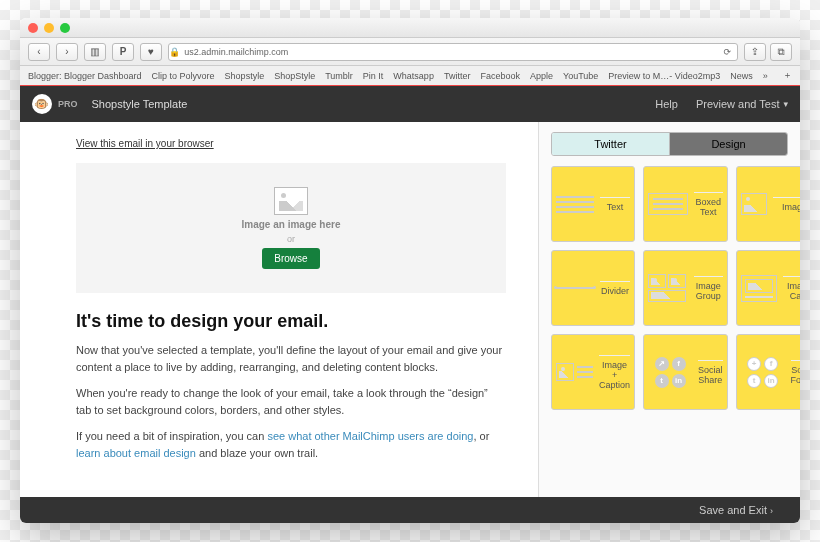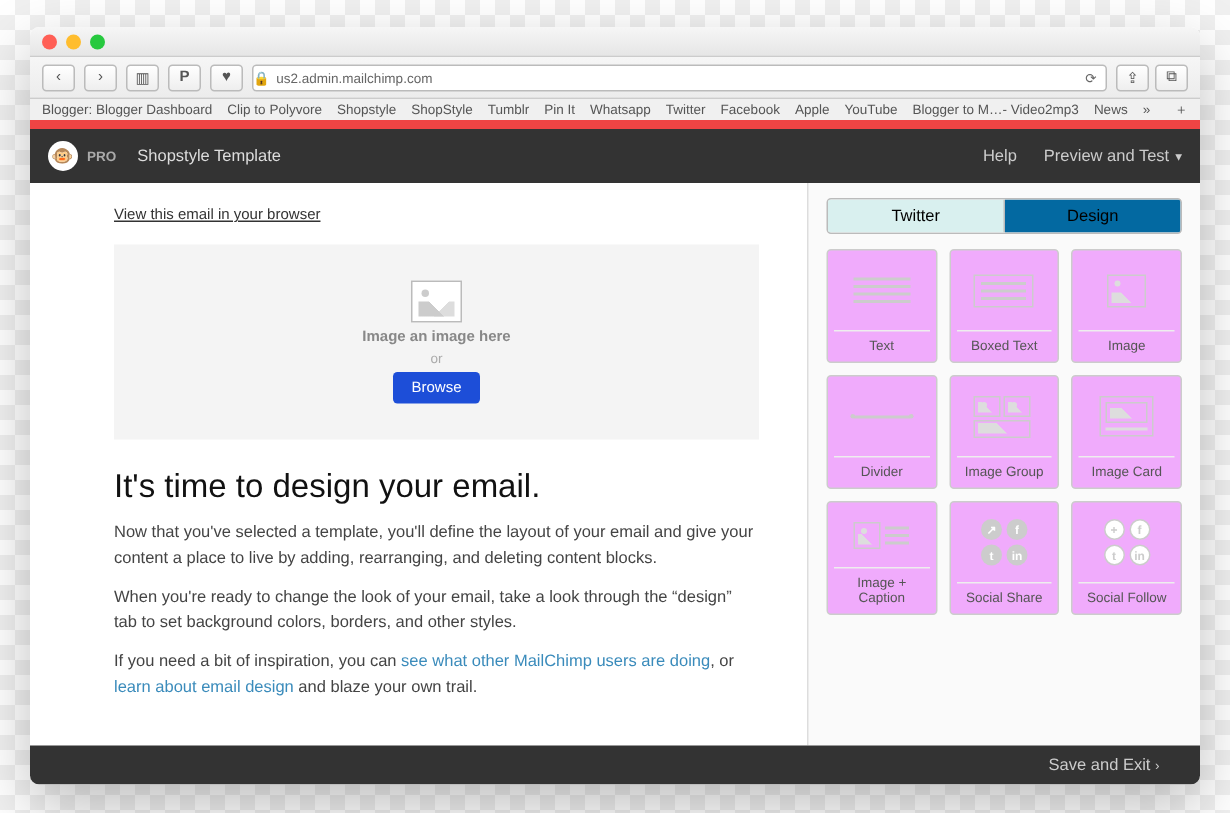--- a/index.html
+++ b/index.html
@@ -5,50 +5,50 @@
 * { margin: 0; padding: 0; box-sizing: border-box; font-family: -apple-system, "Helvetica Neue", Arial, sans-serif; }
 body { background: #e8e8e8 repeating-conic-gradient(#f0f0f0 0 25%, #fff 0 50%) 0 0/20px 20px; width: 820px; height: 542px; display: flex; align-items: flex-start; justify-content: center; padding-top: 18px; }
 .window { width: 780px; height: 505px; background: #fff; border-radius: 6px; box-shadow: 0 15px 40px rgba(0,0,0,0.25); overflow: hidden; display: flex; flex-direction: column; }
 .titlebar { height: 20px; background: linear-gradient(#f6f6f6,#e6e6e6); border-bottom: 1px solid #ccc; display: flex; align-items: center; padding: 0 8px; gap: 6px; }
 .tl-dot { width: 10px; height: 10px; border-radius: 50%; }
 .dot-r { background: #ff5f56; } .dot-y { background: #ffbd2e; } .dot-g { background: #27c93f; }
 .toolbar { height: 28px; background: linear-gradient(#f6f6f6,#ececec); border-bottom: 1px solid #ccc; display: flex; align-items: center; padding: 0 8px; gap: 6px; font-size: 10px; color: #555; }
 .tb-btn { width: 22px; height: 18px; border: 1px solid #bbb; border-radius: 3px; background: linear-gradient(#fff,#eee); display: flex; align-items: center; justify-content: center; }
 .urlbox { flex: 1; height: 18px; border: 1px solid #bbb; border-radius: 3px; background: #fff; display: flex; align-items: center; justify-content: center; gap: 4px; color: #666; font-size: 9px; }
 .tb-right { display: flex; gap: 4px; }
-.bookmarks { height: 20px; background: #f0f0f0; border-bottom: 6px solid #ef4444; display: flex; align-items: center; padding: 0 8px; gap: 10px; font-size: 9px; color: #555; overflow: hidden; white-space: nowrap; }
+.bookmarks { height: 20px; background: #f0f0f0; border-bottom: 1px solid #ef4444; display: flex; align-items: center; padding: 0 8px; gap: 10px; font-size: 9px; color: #555; overflow: hidden; white-space: nowrap; }
 .bookmarks span { cursor: default; }
 .app { flex: 1; display: flex; flex-direction: column; background: #fff; position: relative; }
 .app-header { height: 36px; background: #333; color: #ccc; display: flex; align-items: center; padding: 0 12px; font-size: 11px; }
 .logo { width: 20px; height: 20px; background: #fff; border-radius: 50%; display: flex; align-items: center; justify-content: center; margin-right: 6px; font-size: 12px; color:#333; }
 .pro { font-size: 9px; color: #aaa; margin-right: 14px; font-weight: 600; }
 .hdr-title { color: #ddd; }
 .hdr-spacer { flex: 1; }
 .hdr-link { color: #ccc; margin-left: 18px; display: flex; align-items: center; gap: 4px; }
 .app-body { flex: 1; display: flex; overflow: hidden; }
 .left { flex: 1; padding: 16px 32px 0 56px; overflow: auto; font-size: 11px; color: #333; }
 .prevrow { display: flex; justify-content: space-between; font-size: 10px; color: #666; margin-bottom: 14px; }
 .prevrow a { color: #333; text-decoration: underline; }
 .imgdrop { background: #f4f4f4; height: 130px; display: flex; flex-direction: column; align-items: center; justify-content: center; gap: 4px; margin-bottom: 18px; }
 .imgicon { width: 34px; height: 28px; border: 1px solid #bbb; background:#fff; position: relative; }
 .imgicon::before { content:""; position:absolute; top:5px; left:6px; width:5px;height:5px;border-radius:50%;background:#ccc; }
 .imgicon::after { content:""; position:absolute; bottom:3px; left:4px; right:4px; height:10px; background: linear-gradient(45deg,#ccc 50%, transparent 50%), linear-gradient(-45deg,#ddd 40%, transparent 40%); }
 .droplabel { font-size: 10px; font-weight: 600; color: #888; }
 .or { font-size: 9px; color: #aaa; }
-.browse { background:#1d4ed8; color:#fff; border:none; padding:5px 12px; border-radius:3px; font-size:10px; }
-.h1 { font-size: 22px; font-weight: 400; margin-bottom: 10px; color: #111; }
+.browse { background:#15803d; color:#fff; border:none; padding:5px 12px; border-radius:3px; font-size:10px; }
+.h1 { font-size: 18px; font-weight: 700; margin-bottom: 10px; color: #111; }
 .para { font-size: 11px; color: #444; line-height: 1.5; margin-bottom: 10px; }
 .para a { color: #3a8bbb; }
 .right { width: 262px; border-left: 1px solid #ddd; background: #fafafa; display: flex; flex-direction: column; }
 .tabs { display: flex; margin: 10px 12px; border: 1px solid #bbb; border-radius: 3px; overflow: hidden; font-size: 11px; }
-.tab { flex: 1; text-align: center; padding: 5px 0; background: #0369a1; }
+.tab { flex: 1; text-align: center; padding: 5px 0; background: #737373; }
 .tab.active { background: #d9f0ef; }
 .tab:first-child { border-right: 1px solid #bbb; }
 .grid { flex: 1; overflow: auto; padding: 0 12px; display: grid; grid-template-columns: repeat(3, 1fr); gap: 8px; align-content: start; }
-.tile { border: 1px solid #ccc; border-radius: 3px; background: #f0abfc; display: flex; flex-direction: column; align-items: center; justify-content: flex-end; padding: 6px 4px; height: 76px; font-size: 9px; color: #555; gap: 6px; }
+.tile { border: 1px solid #ccc; border-radius: 3px; background: #fde047; display: flex; flex-direction: row; align-items: center; justify-content: flex-end; padding: 6px 4px; height: 76px; font-size: 9px; color: #555; gap: 6px; }
 .tile .tlabel { border-top: 1px solid #eee; width: 100%; text-align: center; padding-top: 4px; }
 .tile .ticon { flex: 1; display: flex; align-items: center; justify-content: center; width: 100%; color: #bbb; }
 .lines { width: 38px; display: flex; flex-direction: column; gap: 3px; }
 .lines div { height: 2px; background: #ccc; }
 .lines.boxed { border:1px solid #ccc; padding:4px; width: 40px; }
 .divider-icn { width: 38px; height: 2px; background: #ccc; position:relative; }
 .divider-icn::before, .divider-icn::after { content:""; position:absolute; width:3px;height:3px;background:#ccc; border-radius:50%; top:-1px; }
 .divider-icn::before { left:-2px; } .divider-icn::after { right:-2px; }
 .mini-img { width: 26px; height: 22px; border:1px solid #ccc; position:relative; }
 .mini-img::before { content:""; position:absolute; top:3px;left:4px;width:4px;height:4px;border-radius:50%;background:#ddd; }
@@ -103,21 +103,21 @@
     <span>Clip to Polyvore</span>
     <span>Shopstyle</span>
     <span>ShopStyle</span>
     <span>Tumblr</span>
     <span>Pin It</span>
     <span>Whatsapp</span>
     <span>Twitter</span>
     <span>Facebook</span>
     <span>Apple</span>
     <span>YouTube</span>
-    <span>Blogger to M…- Video2mp3</span>
+    <span>Preview to M…- Video2mp3</span>
     <span>News</span>
     <span>»</span>
     <span style="margin-left:auto">＋</span>
   </div>
 
   <div class="app">
     <div class="app-header">
       <div class="logo">🐵</div>
       <div class="pro">PRO</div>
       <div class="hdr-title">Shopstyle Template</div>

